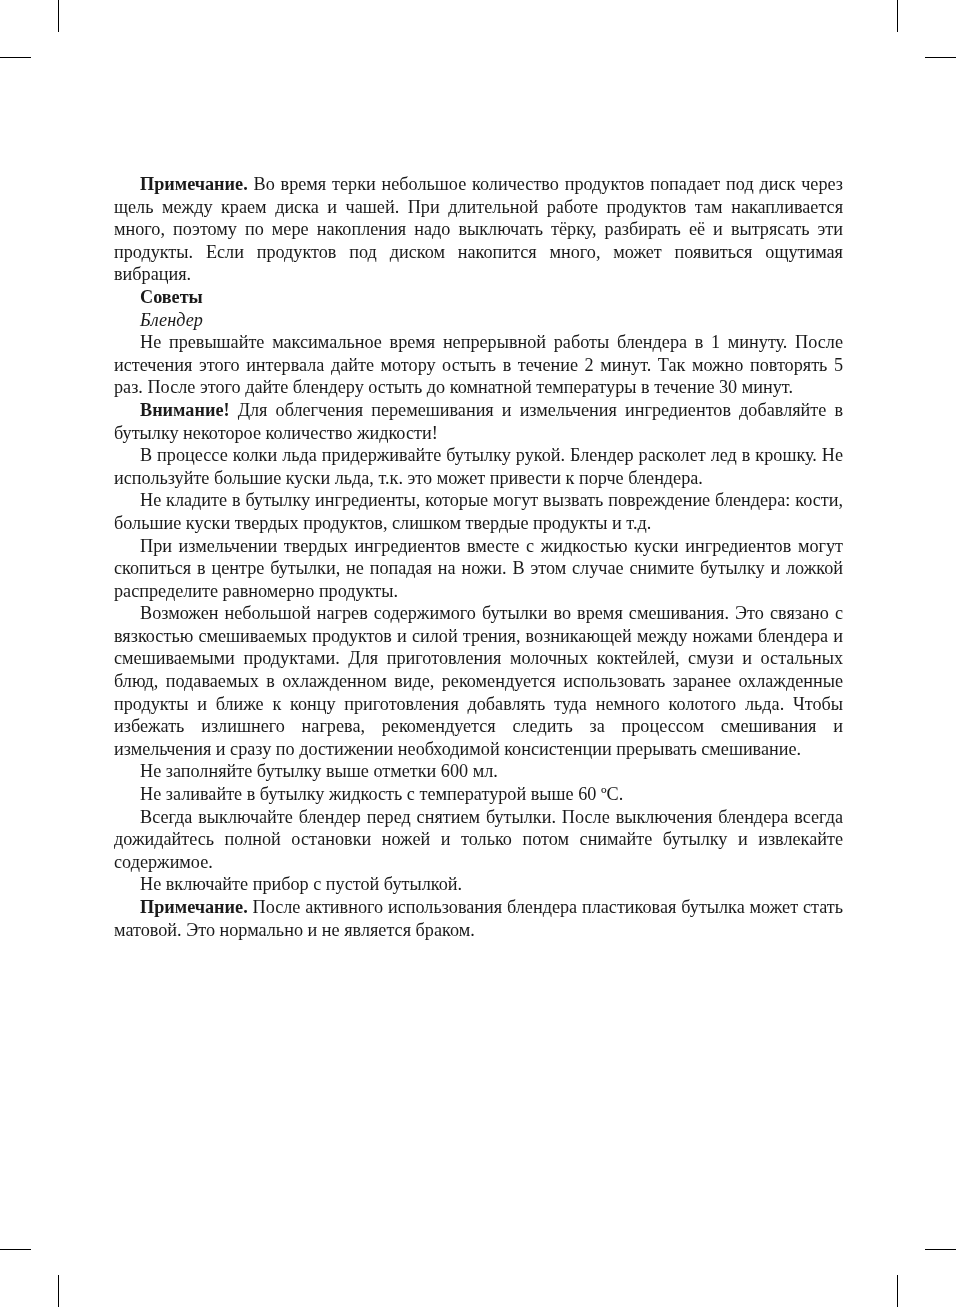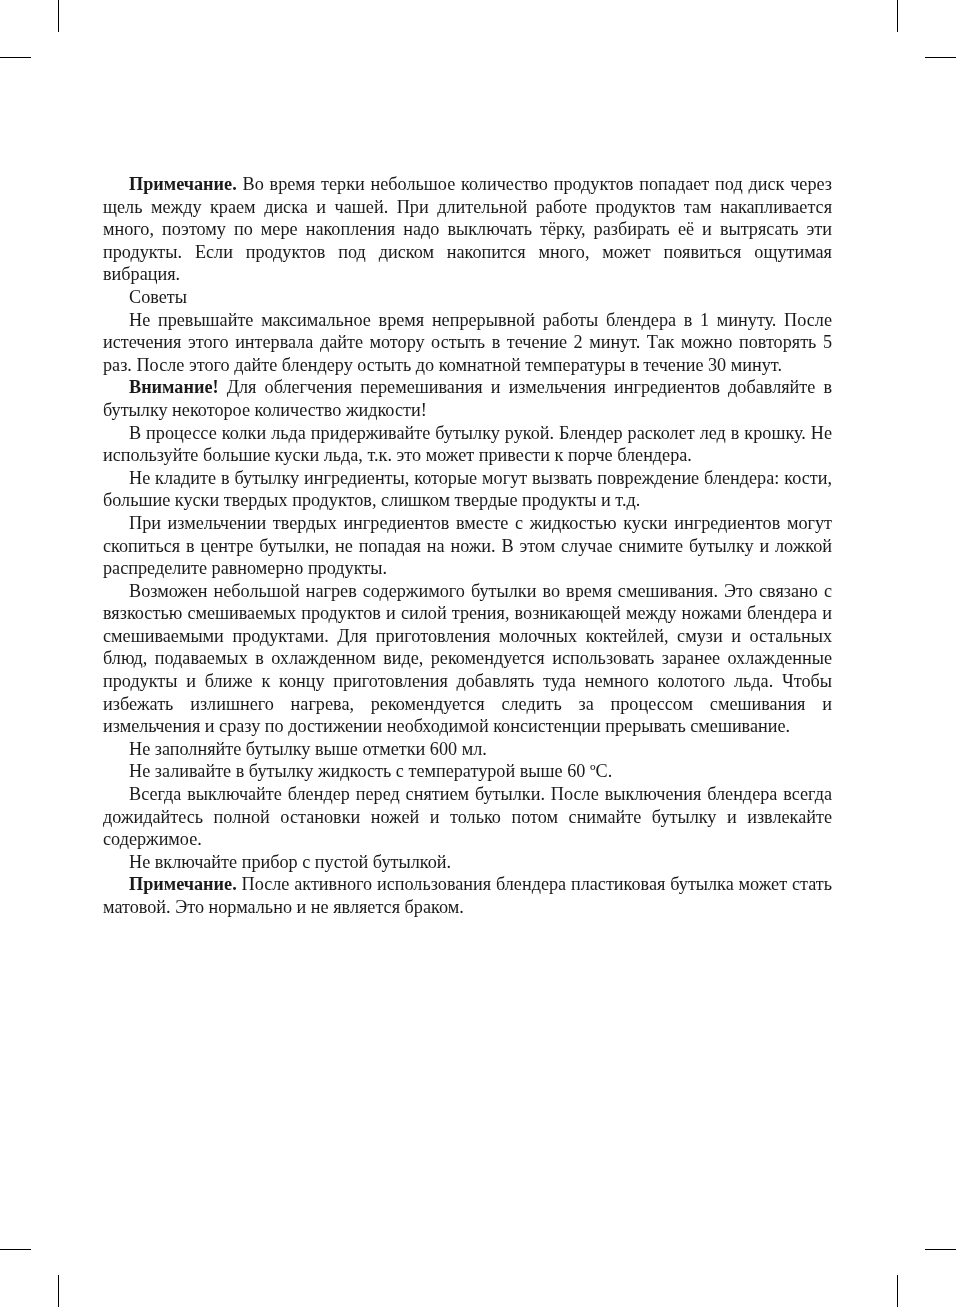--- a/index.html
+++ b/index.html
@@ -49,42 +49,42 @@
     font-size: 14.5px;
     letter-spacing: 0.1px;
   }
   .running-head .line2 {
     font-weight: normal;
     font-size: 15px;
   }
 
   .body {
     position: absolute;
-    left: 103px;
+    left: 114px;
     top: 173px;
     width: 729px;
   }
 
   p.para {
     margin: 0;
     font-size: 18.2px;
     line-height: 22.6px;
     text-align: justify;
     text-indent: 26px;
     text-justify: inter-word;
     hyphens: manual;
   }
 
   .gap-before { margin-top: 19px; }
 
   h2.section-head {
     margin: 0;
     font-size: 18.2px;
     line-height: 22.6px;
-    font-weight: normal;
+    font-weight: bold;
     text-indent: 26px;
     text-align: left;
   }
   .sub-head {
     margin: 0;
     font-size: 18.2px;
     line-height: 22.6px;
     font-style: italic;
     text-indent: 26px;
     text-align: left;
@@ -118,20 +118,21 @@
   <div class="crop v crop-br-v"></div>
   <div class="crop h crop-br-h"></div>
 
 
   <div class="body">
 
     <p class="para"><span class="lead">Примечание.</span><span> Во время терки небольшое количество продуктов попадает под диск через щель между краем диска и чашей. При длительной работе продуктов там накапливается много, поэтому по мере накопления надо выключать тёрку, разбирать её и вытрясать эти продукты. Если продуктов под диском накопится много, может появиться ощутимая вибрация.</span></p>
 
     <h2 class="section-head gap-before">Советы</h2>
 
+    <div class="sub-head">Блендер</div>
 
     <p class="para">Не превышайте максимальное время непрерывной работы блендера в 1 минуту. После истечения этого интервала дайте мотору остыть в течение 2 минут. Так можно повторять 5 раз. После этого дайте блендеру остыть до комнатной температуры в течение 30 минут.</p>
 
     <p class="para"><span class="lead">Внимание!</span><span> Для облегчения перемешивания и измельчения ингредиентов добавляйте в бутылку некоторое количество жидкости!</span></p>
 
     <p class="para">В процессе колки льда придерживайте бутылку рукой. Блендер расколет лед в крошку. Не используйте большие куски льда, т.к. это может привести к порче блендера.</p>
 
     <p class="para">Не кладите в бутылку ингредиенты, которые могут вызвать повреждение блендера: кости, большие куски твердых продуктов, слишком твердые продукты и т.д.</p>
 
     <p class="para">При измельчении твердых ингредиентов вместе с жидкостью куски ингредиентов могут скопиться в центре бутылки, не попадая на ножи. В этом случае снимите бутылку и ложкой распределите равномерно продукты.</p>

